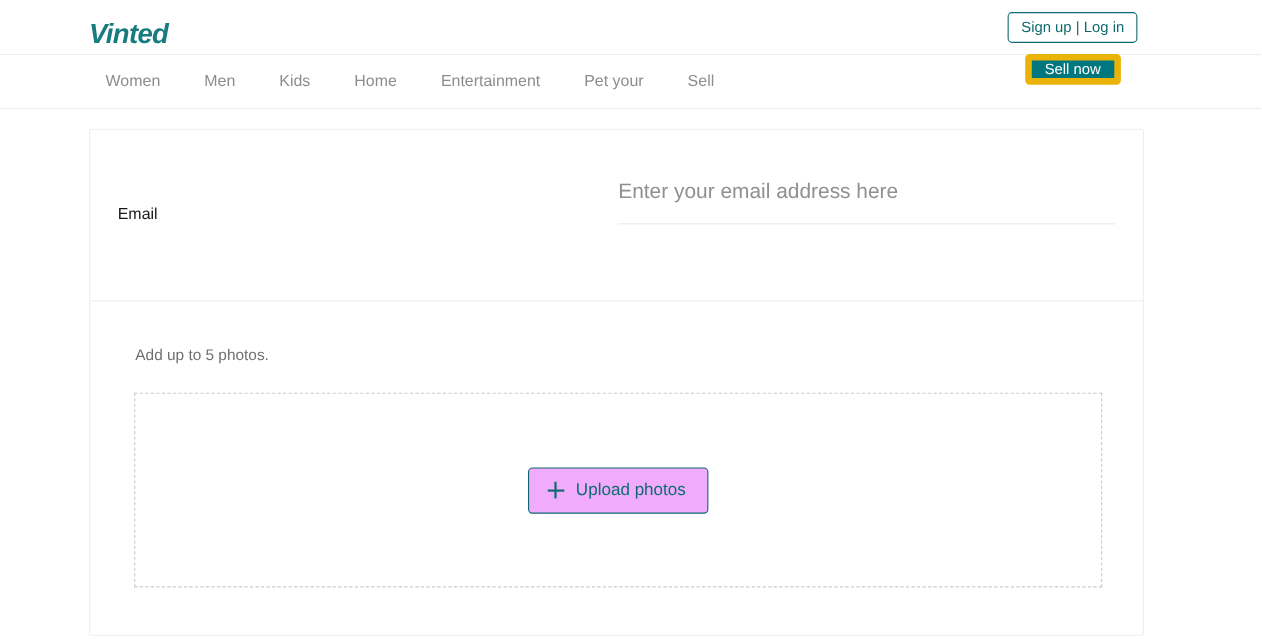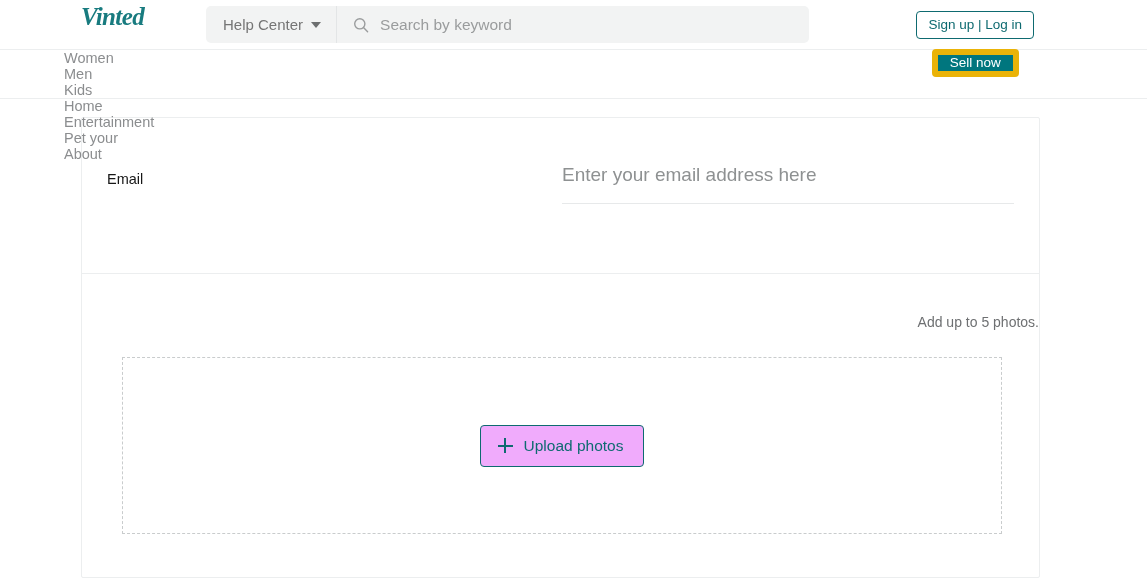--- a/index.html
+++ b/index.html
@@ -20,22 +20,22 @@
     width: 100%;
     background: #ffffff;
     border-bottom: 1px solid #eceeef;
     display: flex;
     align-items: center;
   }
 
   .brand-logo {
     position: absolute;
     left: 81px;
-    top: 3px;
-    font-family: Liberation Serif, serif;
+    top: 17px;
+    font-family: Liberation Sans, sans-serif;
     font-style: italic;
     font-weight: bold;
     font-size: 25px;
     letter-spacing: -0.6px;
     color: #187b7f;
     line-height: 28px;
     user-select: none;
   }
 
   .search-wrap {
@@ -149,23 +149,23 @@
     cursor: pointer;
     white-space: nowrap;
   }
 
   
   .navbar {
     height: 49px;
     width: 100%;
     border-bottom: 1px solid #eceeef;
     display: flex;
-    padding-left: 64px;
-    background: #ffffff;
-    flex-direction: column;
+    align-items: center;
+    padding-left: 96px;
+    background: #ffffff;
   }
   .nav-item {
     color: #8b8d8f;
     font-size: 14.5px;
     margin-right: 40px;
     cursor: pointer;
     white-space: nowrap;
   }
   .nav-item:last-child { margin-right: 0; }
 
@@ -199,20 +199,21 @@
     padding: 46px 25px 0 25px;
     height: 155px;
   }
 
   .field-label {
     width: 455px;
     flex: none;
     font-size: 14.5px;
     color: #171717;
     padding-top: 7px;
+    margin-top: 16px;
   }
 
   .field-control { flex: 1; }
 
   .text-underline-input {
     width: 100%;
     border: 0;
     border-bottom: 1px solid #e7e9ea;
     outline: 0;
     background: transparent;
@@ -230,21 +231,20 @@
   }
 
   .photos-section {
     padding: 40px 0 0 0;
   }
 
   .photos-hint {
     font-size: 14px;
     color: #6e7072;
     padding-left: 41px;
-    text-align: right;
   }
 
   .dropzone {
     margin: 27px 0 0 40px;
     width: 880px;
     height: 177px;
     border: 1px dashed #c9cccd;
     display: flex;
     align-items: center;
     justify-content: center;
@@ -281,54 +281,35 @@
   .plus-icon::before { left: 0; top: 6.5px; width: 15px; height: 2px; }
   .plus-icon::after  { top: 0; left: 6.5px; height: 15px; width: 2px; }
 </style>
 </head>
 <body>
 
 <div class="header">
 
   <div class="brand-logo">Vinted</div>
 
-  <div class="search-wrap">
-
-    <div class="help-center">
-      <span>Help Center</span>
-      <span class="caret-down"></span>
-    </div>
-
-    <div class="search-divider"></div>
-
-    <div class="search-field">
-      <span class="search-icon-box">
-        <svg width="16" height="16" viewBox="0 0 16 16" aria-hidden="true">
-          <circle cx="6.8" cy="6.8" r="5.1" fill="none" stroke="#9a9c9d" stroke-width="1.4"></circle>
-          <line x1="10.5" y1="10.6" x2="14.6" y2="14.7" stroke="#9a9c9d" stroke-width="1.4" stroke-linecap="round"></line>
-        </svg>
-      </span>
-      <input class="search-input" type="text" placeholder="Search by keyword" style="">
-    </div>
-  </div>
 
   <div class="header-actions">
     <button class="btn-auth">Sign up | Log in</button>
     <button class="btn-sell">Sell now</button>
   </div>
 </div>
 
 <nav class="navbar">
   <span class="nav-item">Women</span>
   <span class="nav-item">Men</span>
   <span class="nav-item">Kids</span>
   <span class="nav-item">Home</span>
   <span class="nav-item">Entertainment</span>
   <span class="nav-item">Pet your</span>
-  <span class="nav-item">About</span>
+  <span class="nav-item">Sell</span>
 </nav>
 
 <div class="page">
   <div class="card">
 
 
     <div class="field-row">
       <div class="field-label">Email</div>
       <div class="field-control">
         <input class="text-underline-input" type="text" placeholder="Enter your email address here" style="">

